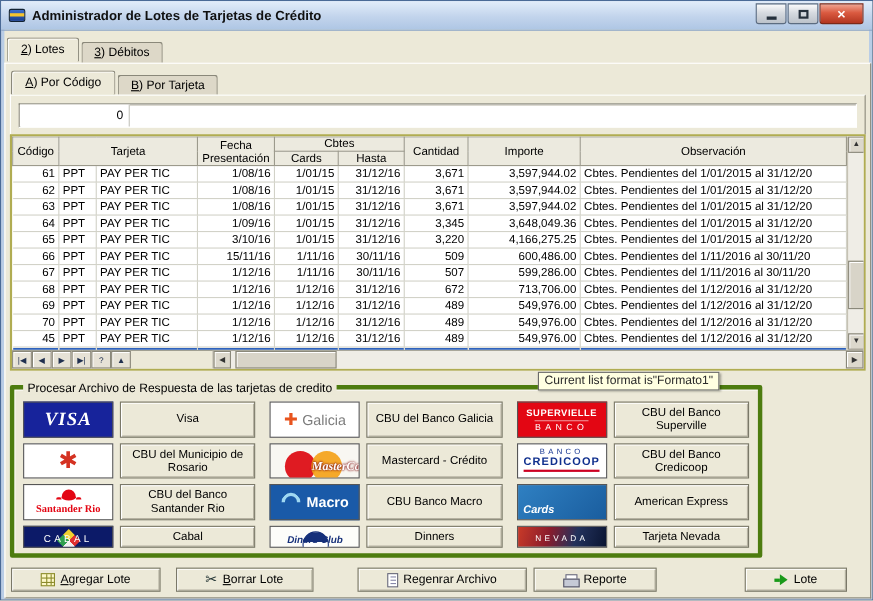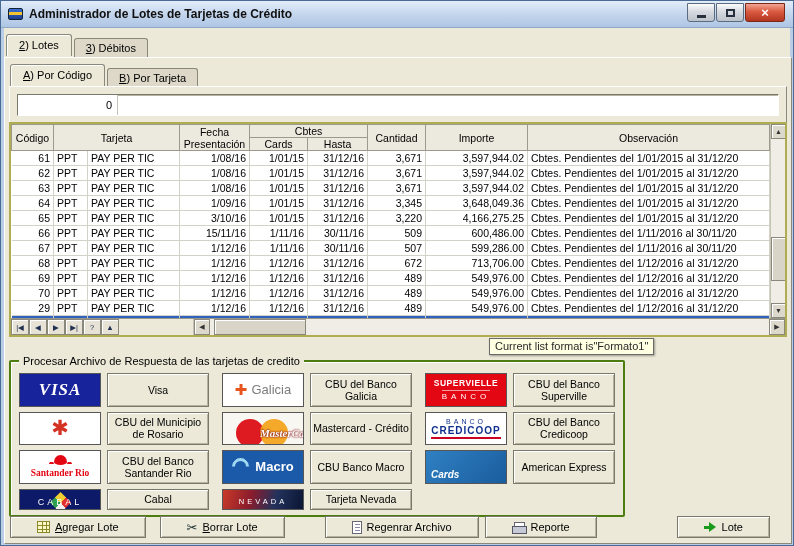--- a/index.html
+++ b/index.html
@@ -102,22 +102,22 @@
 
   
   .tooltip {
     position:absolute; left:484px; top:280px; z-index:9;
     background:#ffffe1; border:1px solid #6a6a6a; padding:1px 5px 2px; font-size:11px;
     color:#2a2a2a; box-shadow:1px 1px 2px rgba(0,0,0,.35); white-space:nowrap;
   }
 
   
   .cards-group {
-    position:absolute; top:302px; left:4px; width:616px; height:157px;
-    border:2px solid #4d7c0f; border-radius:2px; box-shadow:inset 1px 1px 0 #fff;
+    position:absolute; top:292px; left:4px; width:684px; height:157px;
+    border:4px solid #4d7c0f; border-radius:2px; box-shadow:inset 1px 1px 0 #fff;
   }
   .cards-title { position:absolute; top:-7px; left:8px; background:#ece9d8; padding:0 4px; font-size:11px; }
   .cards-grid {
     position:absolute; top:11px; left:8px; right:8px; bottom:5px;
     display:grid; grid-template-columns:repeat(3,1fr); gap:5px 13px;
   }
   .pair { display:flex; gap:6px; align-items:stretch; }
   .logo { width:82px; flex:none; border:1px solid #565656; position:relative; overflow:hidden; }
   .btn3d {
     background:#ece9d8; border:1px solid #7a7868; box-shadow:inset 1px 1px 0 #fff, inset -1px -1px 0 #b6b2a2;
@@ -377,21 +377,21 @@
                 <td class="txt">PPT</td>
                 <td class="txt">PAY PER TIC</td>
                 <td class="num">1/12/16</td>
                 <td class="num">1/12/16</td>
                 <td class="num">31/12/16</td>
                 <td class="num">489</td>
                 <td class="num">549,976.00</td>
                 <td class="txt">Cbtes. Pendientes del 1/12/2016 al 31/12/20</td>
               </tr>
               <tr>
-                <td class="num">29</td>
+                <td class="num">45</td>
                 <td class="txt">PPT</td>
                 <td class="txt">PAY PER TIC</td>
                 <td class="num">1/12/16</td>
                 <td class="num">1/12/16</td>
                 <td class="num">31/12/16</td>
                 <td class="num">489</td>
                 <td class="num">549,976.00</td>
                 <td class="txt">Cbtes. Pendientes del 1/12/2016 al 31/12/20</td>
               </tr>
               <tr class="selected">
@@ -492,20 +492,26 @@
             <div class="logo amex">
               <span class="lt1">Cards</span>
             </div>
             <button class="card-btn btn3d">American Express</button>
           </div>
           <div class="pair">
             <div class="logo cabal">
               <span class="lt1">CABAL</span>
             </div>
             <button class="card-btn btn3d">Cabal</button>
+          </div>
+          <div class="pair">
+            <div class="logo diners">
+              <span class="lt1">Diners Club</span>
+            </div>
+            <button class="card-btn btn3d">Dinners</button>
           </div>
           <div class="pair">
             <div class="logo nevada">
               <span class="lt1">NEVADA</span>
             </div>
             <button class="card-btn btn3d">Tarjeta Nevada</button>
           </div>
         </div>
     </div>
 

